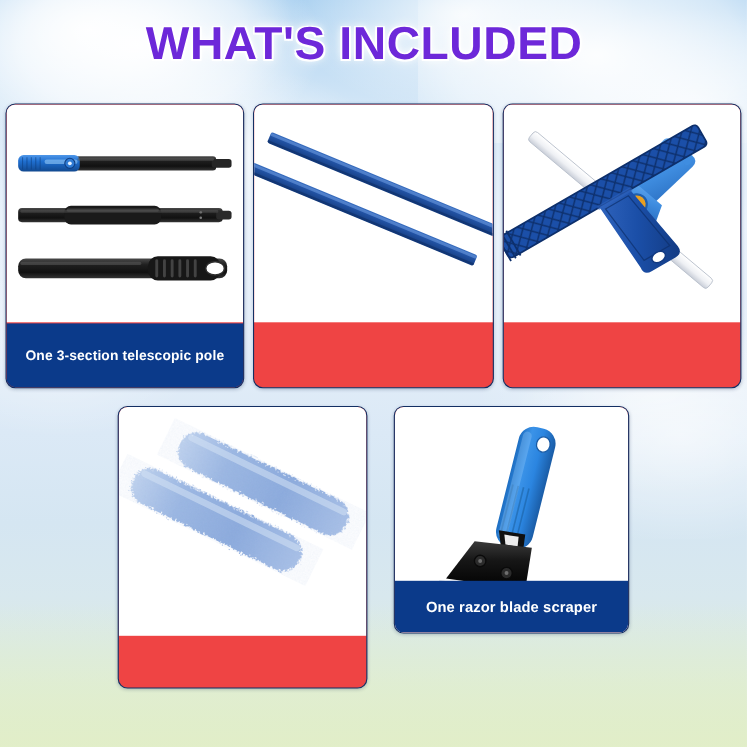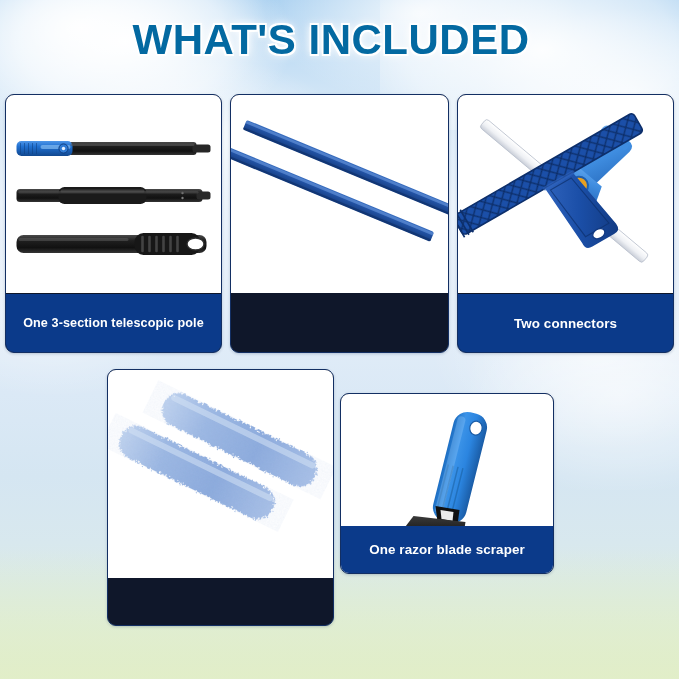--- a/index.html
+++ b/index.html
@@ -65,36 +65,36 @@
 
   
   #title {
     position: absolute;
     left: 0; top: 16px;
     width: 662px;
     text-align: center;
     font-size: 42px;
     font-weight: bold;
     letter-spacing: 0.5px;
-    color: #0369a1;
+    color: #6d28d9;
     font-family: "Liberation Sans", sans-serif;
     text-shadow:
       -1.6px -1.6px 0 #ffffff,
        1.6px -1.6px 0 #ffffff,
       -1.6px  1.6px 0 #ffffff,
        1.6px  1.6px 0 #ffffff,
        0 0 7px #ffffff,
        0 0 12px #ffffff;
     white-space: nowrap;
   }
 
   
   .card {
     position: absolute;
-    background: #0f172a;
+    background: #ef4444;
     border: 1.6px solid #132f63;
     border-radius: 9px;
     box-sizing: border-box;
     overflow: hidden;
     box-shadow: 0 1px 3px rgba(20,40,80,0.22);
     padding-left: 26px;
   }
   .card-art {
     position: absolute;
     left: 0; top: 0; right: 0;
@@ -115,21 +115,21 @@
   }
   .card-label.lbl-sm { font-size: 12.6px; }
   .card-label.lbl-md { font-size: 13.4px; }
 
   
   #card-pole      { left: 5px;   top: 94px;  width: 217px; height: 259px; }
   #card-blades    { left: 230px; top: 94px;  width: 219px; height: 259px; }
   #card-conn      { left: 457px; top: 94px;  width: 217px; height: 259px; }
   
   #card-pads      { left: 107px; top: 369px; width: 227px; height: 257px; }
-  #card-scraper   { left: 340px; top: 369px; width: 214px; height: 181px; margin-top: 24px; }
+  #card-scraper   { left: 358px; top: 369px; width: 214px; height: 207px; }
 
   #card-pole   .card-art,
   #card-blades .card-art,
   #card-conn   .card-art   { height: 198px; }
   #card-pole   .card-label,
   #card-blades .card-label,
   #card-conn   .card-label { height: 58px; }
 
   #card-pads    .card-art,
   #card-scraper .card-art   { height: 208px; }
@@ -288,21 +288,20 @@
           <line x1="3" y1="60" x2="3" y2="86"></line>
           <line x1="8" y1="60" x2="8" y2="86"></line>
         </g>
         <path d="M92 84 L124 84 L136 150 Q137 158 129 158 L104 158 Q96 158 97 150 Z" fill="url(#connDark)"></path>
         <path d="M96 88 L120 88 L130 146 L103 146 Z" fill="none" stroke="#0d2f6b" stroke-width="1.1" opacity="0.7"></path>
         <ellipse cx="116" cy="150" rx="6.5" ry="4.6" fill="#ffffff" stroke="#123a82" stroke-width="1.3"></ellipse>
         <rect x="90" y="82" width="36" height="4" rx="2" fill="#2f63bc" opacity="0.6"></rect>
       </g>
     </svg>
   </div>
-  <div class="card-label lbl-md">Two connectors</div>
 </div>
 
 <div class="card" id="card-pads">
   <div class="card-art">
     <svg class="art-svg" viewBox="0 0 224 208" preserveAspectRatio="xMidYMid meet">
       <defs>
         <linearGradient id="padG" x1="0" y1="0" x2="1" y2="0">
           <stop offset="0%" stop-color="#bfd2ee"></stop>
           <stop offset="28%" stop-color="#9ab6e2"></stop>
           <stop offset="62%" stop-color="#8aa9dc"></stop>

